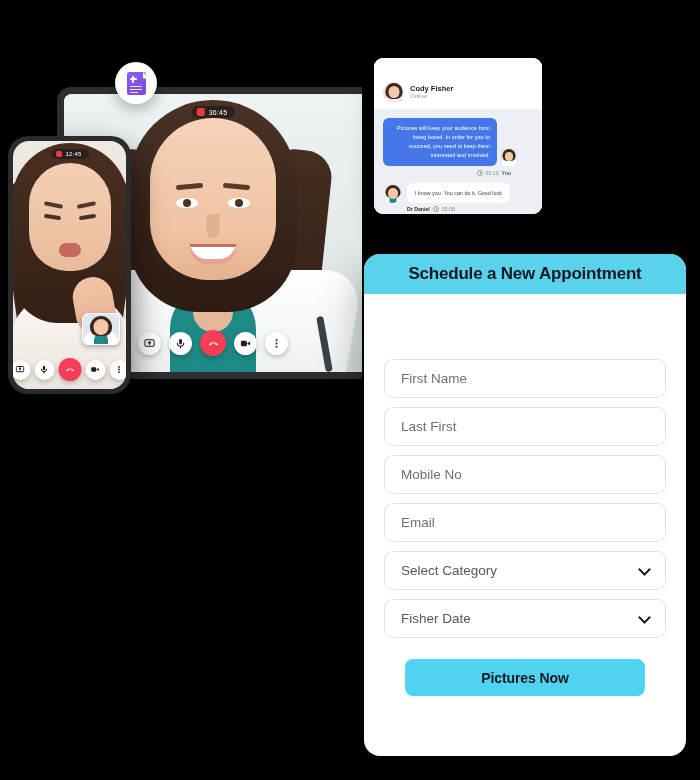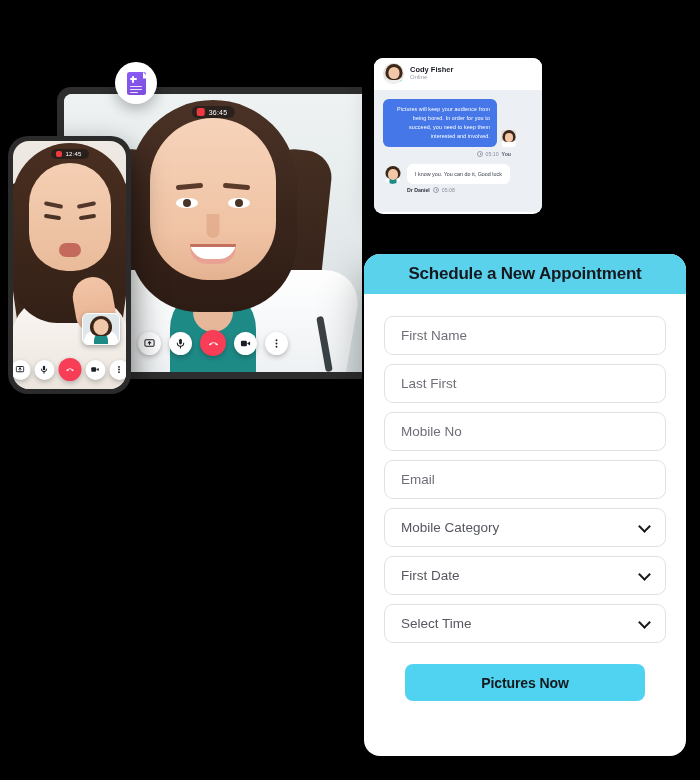--- a/index.html
+++ b/index.html
@@ -144,21 +144,21 @@
   .doc-badge .ln { position:absolute; left:3px; height:1.6px; background:rgba(255,255,255,.85); border-radius:1px; }
 
   
   .chat {
     position:absolute; left:374px; top:58px;
     width:168px; height:156px;
     background:#fff; border-radius:9px;
     box-shadow:0 10px 28px rgba(0,0,0,.22);
     overflow:hidden;
   }
-  .chat-head { display:flex; align-items:center; gap:6px; padding:5px 9px 6px; background:#fff; }
+  .chat-head { display:flex; align-items:center; gap:6px; padding:24px 9px 6px; background:#fff; }
   .chat-avatar { position:relative; width:21px; height:21px; border-radius:50%; background:#e6e1dc; overflow:hidden; flex:none; }
   .chat-avatar .h { position:absolute; left:50%; top:1px; transform:translateX(-50%); width:17px; height:16px; border-radius:9px 9px 7px 7px; background:#3d2719; }
   .chat-avatar .f { position:absolute; left:50%; top:4px; transform:translateX(-50%); width:11px; height:12px; border-radius:6px; background:#f3c8a9; }
   .chat-avatar .b { position:absolute; left:50%; transform:translateX(-50%); bottom:0; width:19px; height:7px; background:#f0efee; border-radius:8px 8px 0 0; }
   .chat-online { position:absolute; right:-1px; bottom:-1px; width:6px; height:6px; border-radius:50%; background:#21c95c; border:1.4px solid #fff; }
   .chat-name { font-size:7.5px; font-weight:700; color:#1a1d26; line-height:1.25; }
   .chat-status { font-size:6px; color:#9aa0ab; line-height:1.3; }
   .chat-body { background:#eceff3; padding:9px 9px 10px; height:calc(100% - 34px); }
   .row-out { display:flex; align-items:flex-end; gap:4px; justify-content:flex-start; }
   .bubble-out {
@@ -190,21 +190,21 @@
     width:322px; height:502px;
     background:#ffffff; border-radius:16px;
     box-shadow:0 18px 44px rgba(0,0,0,.35);
     overflow:hidden;
   }
   .form-head {
     height:40px; background:#5BD2EC;
     display:flex; align-items:center; justify-content:center;
   }
   .form-title { font-size:17px; font-weight:700; color:#14181f; letter-spacing:-.2px; }
-  .form-body { padding:22px 20px 0; }
+  .form-body { padding:22px 20px 0;margin-top:43px; }
   .field {
     position:relative;
     height:39px; border:1px solid #dfe1e4; border-radius:9px;
     display:flex; align-items:center; padding:0 16px;
     margin-bottom:9px; background:#fff;
   }
   .field .ph { font-size:13.5px; color:#6e7077; }
   .field.select .ph { color:#55585f; }
   .chev { position:absolute; right:16px; top:50%; width:9px; height:9px; margin-top:-6px;
           border-right:2.1px solid #15181d; border-bottom:2.1px solid #15181d; transform:rotate(45deg); }
@@ -420,29 +420,25 @@
       <div class="field">
         <span class="ph">Last First</span>
       </div>
       <div class="field">
         <span class="ph">Mobile No</span>
       </div>
       <div class="field">
         <span class="ph">Email</span>
       </div>
       <div class="field select">
-        <span class="ph">Mobile Category</span>
+        <span class="ph">Select Category</span>
         <span class="chev"></span>
       </div>
       <div class="field select">
-        <span class="ph">First Date</span>
-        <span class="chev"></span>
-      </div>
-      <div class="field select">
-        <span class="ph">Select Time</span>
+        <span class="ph">Fisher Date</span>
         <span class="chev"></span>
       </div>
 
       <div class="submit-wrap">
         <button class="submit">Pictures Now</button>
       </div>
     </div>
   </div>
 
 </div>

